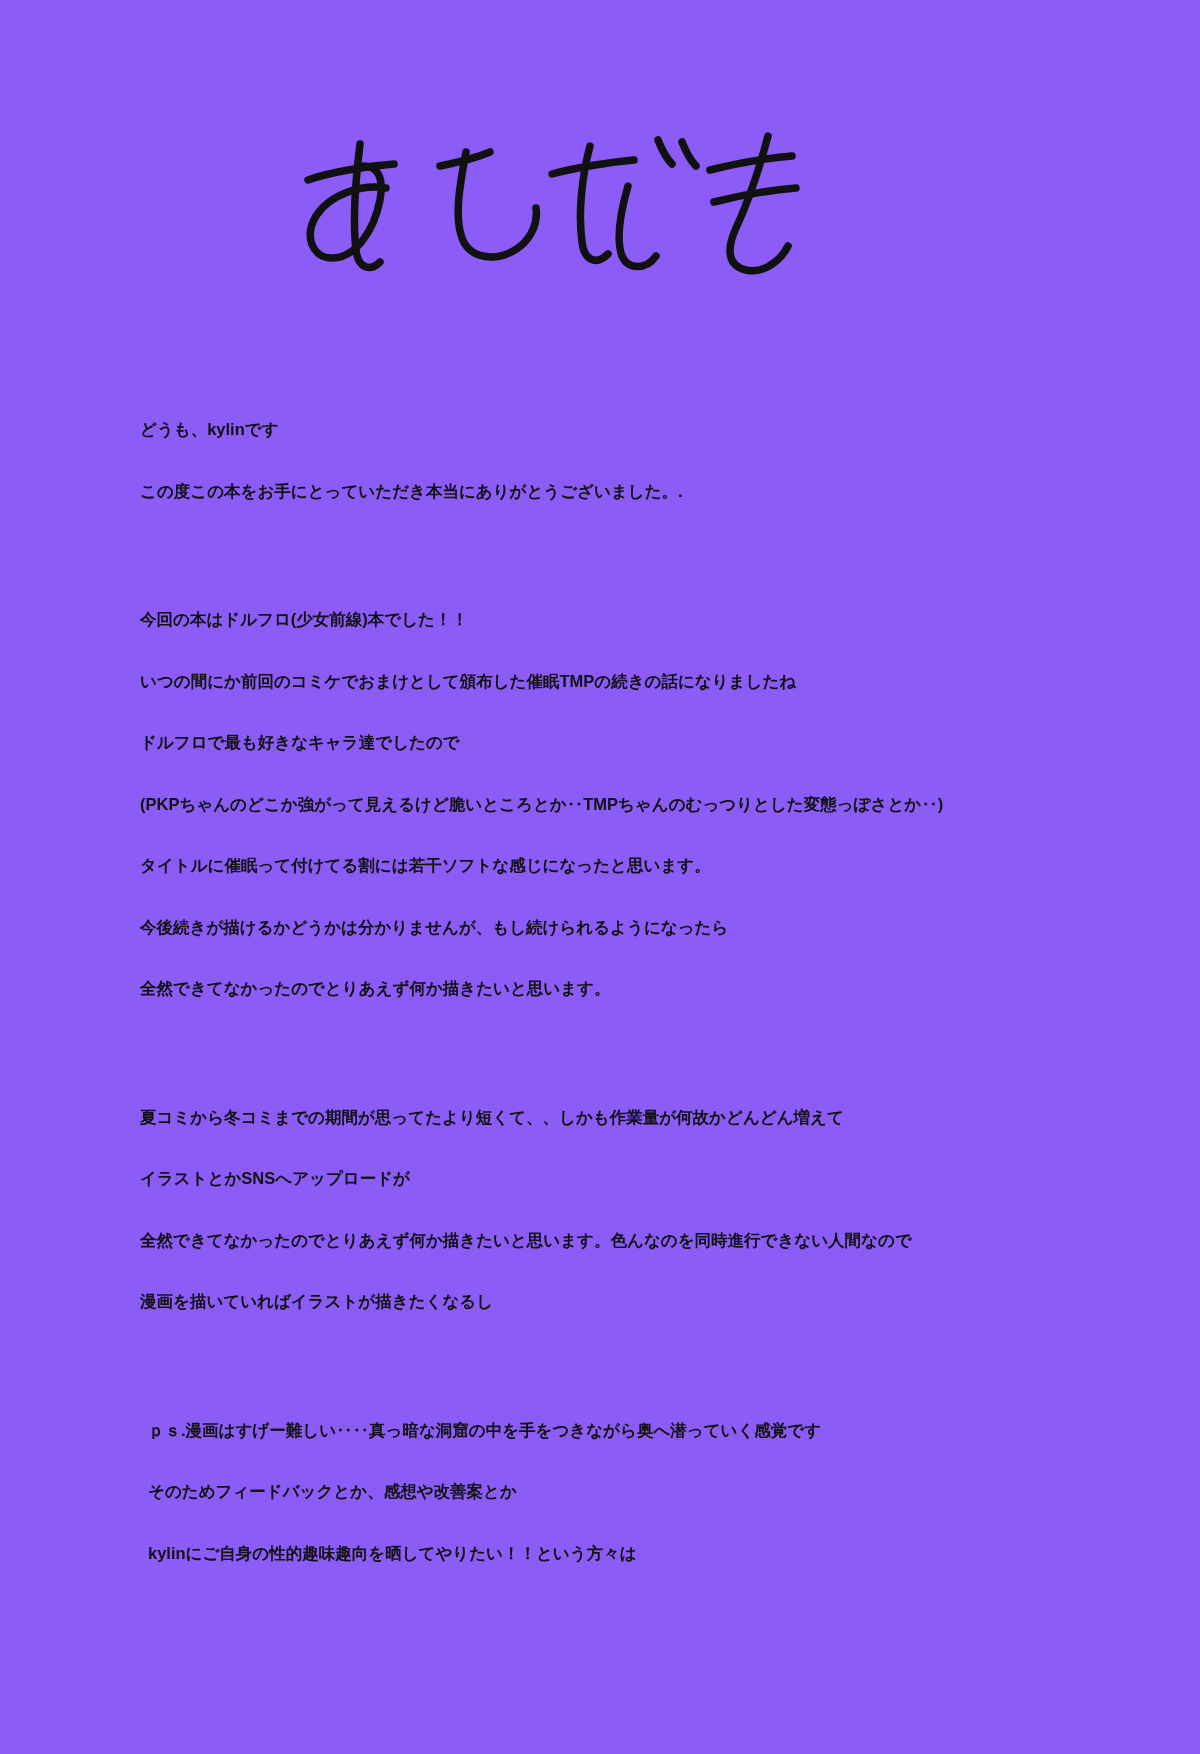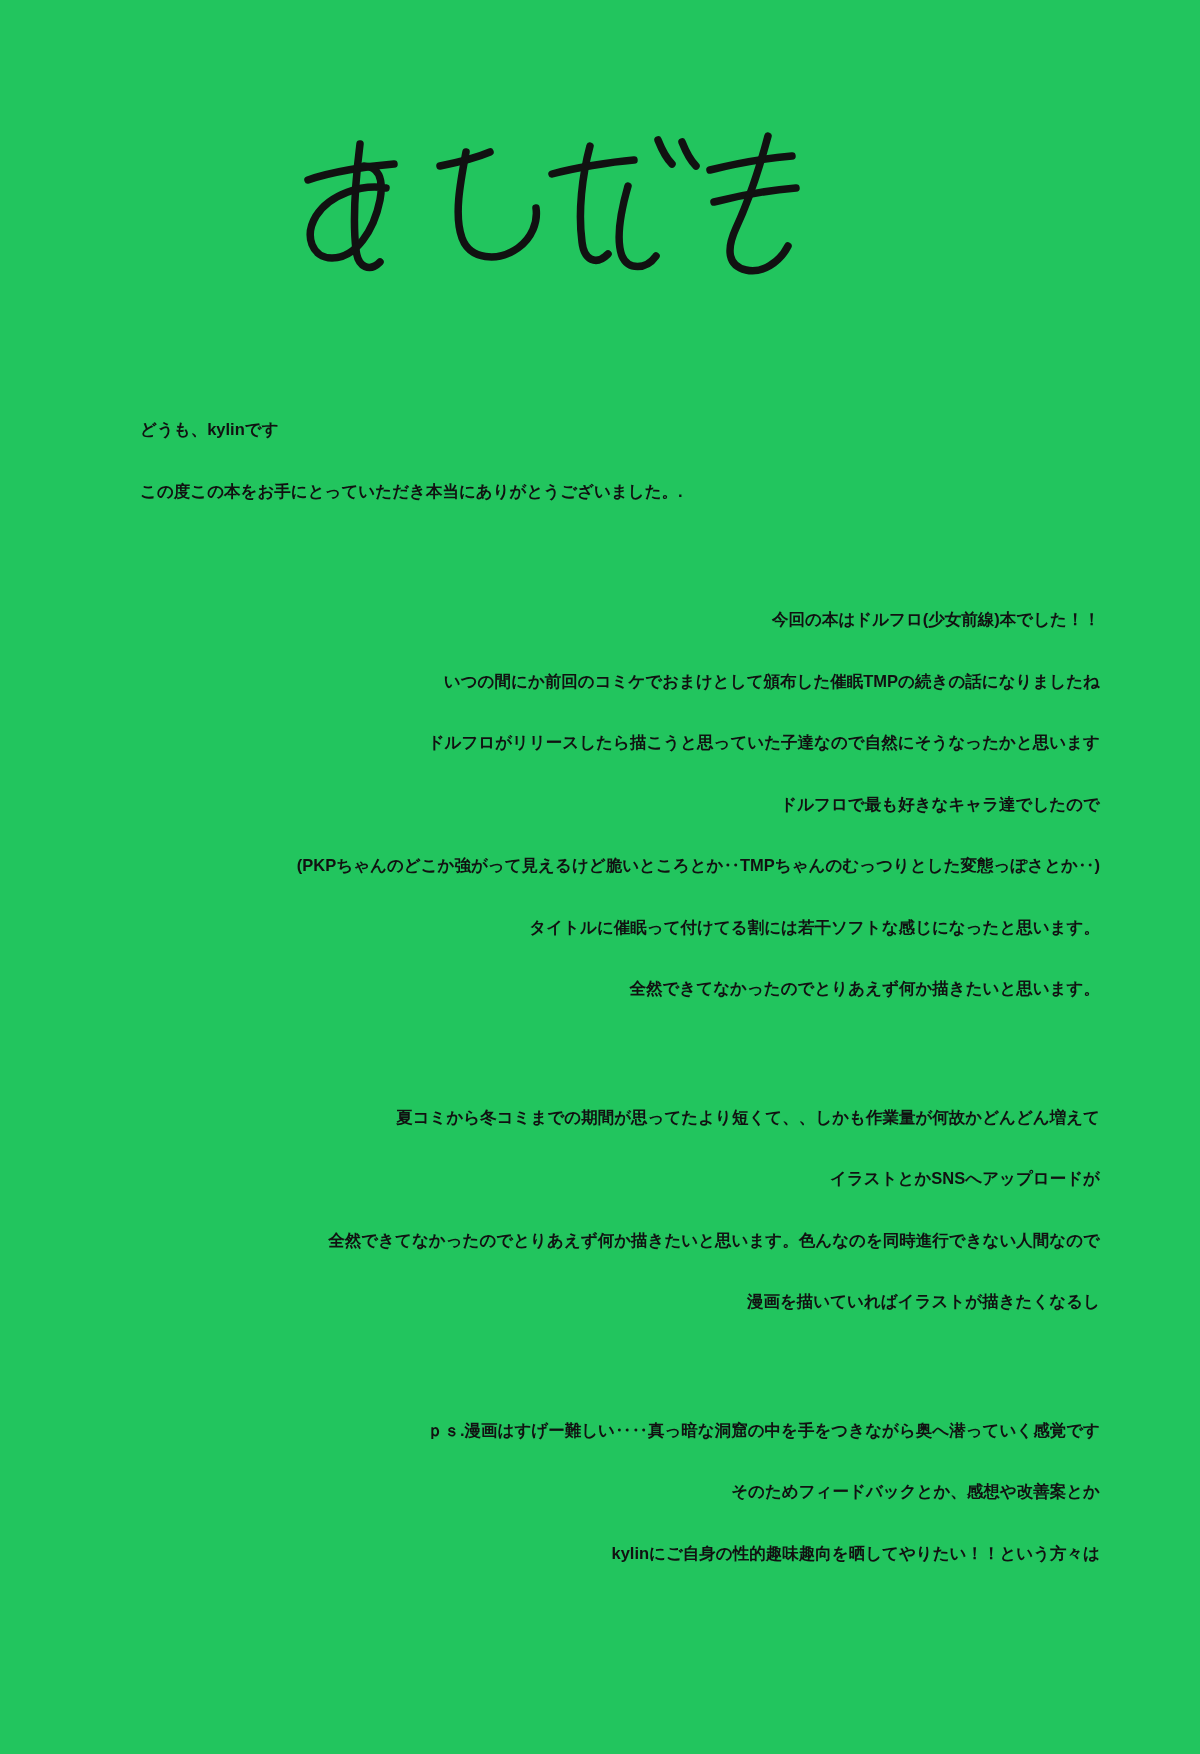--- a/index.html
+++ b/index.html
@@ -11,21 +11,21 @@
     width: 1200px;
     height: 1754px;
     position: relative;
     font-family: "Liberation Sans", sans-serif;
     color: #1a1a1a;
     overflow: hidden;
   }
   .page {
     position: absolute;
     inset: 0;
-    background: #22c55e;
+    background: #8b5cf6;
   }
 
   
   .title-wrap {
     position: absolute;
     left: 290px;
     top: 120px;
     width: 520px;
     height: 200px;
   }
@@ -40,21 +40,21 @@
 
   .para {
     margin: 0 0 0 0;
     font-size: 16.5px;
     font-weight: bold;
     line-height: 20.5px;
     letter-spacing: 0px;
     white-space: pre-wrap;
     color: #111111;
   }
-  .para + .para { margin-top: 26px; text-align: right; }
+  .para + .para { margin-top: 26px; }
   .para .line { display: block; }
   .para.indent { padding-left: 8px; }
 </style>
 </head>
 <body>
 
 <div class="page">
 
   <div class="title-wrap">
     <svg viewBox="0 0 520 200" xmlns="http://www.w3.org/2000/svg" fill="none" stroke="#111111" stroke-width="7.5" stroke-linecap="round" stroke-linejoin="round">
@@ -81,24 +81,24 @@
   <div class="body-text">
 
     <div class="para">
       <span class="line">どうも、kylinです</span>
       <span class="line">この度この本をお手にとっていただき本当にありがとうございました。.</span>
     </div>
 
     <div class="para">
       <span class="line">今回の本はドルフロ(少女前線)本でした！！</span>
       <span class="line">いつの間にか前回のコミケでおまけとして頒布した催眠TMPの続きの話になりましたね</span>
-      <span class="line">ドルフロがリリースしたら描こうと思っていた子達なので自然にそうなったかと思います</span>
       <span class="line">ドルフロで最も好きなキャラ達でしたので</span>
       <span class="line">(PKPちゃんのどこか強がって見えるけど脆いところとか‥TMPちゃんのむっつりとした変態っぽさとか‥)</span>
       <span class="line">タイトルに催眠って付けてる割には若干ソフトな感じになったと思います。</span>
+      <span class="line">今後続きが描けるかどうかは分かりませんが、もし続けられるようになったら</span>
       <span class="line">全然できてなかったのでとりあえず何か描きたいと思います。</span>
     </div>
 
     <div class="para">
       <span class="line">夏コミから冬コミまでの期間が思ってたより短くて、、しかも作業量が何故かどんどん増えて</span>
       <span class="line">イラストとかSNSへアップロードが</span>
       <span class="line">全然できてなかったのでとりあえず何か描きたいと思います。色んなのを同時進行できない人間なので</span>
       <span class="line">漫画を描いていればイラストが描きたくなるし</span>
     </div>
 

